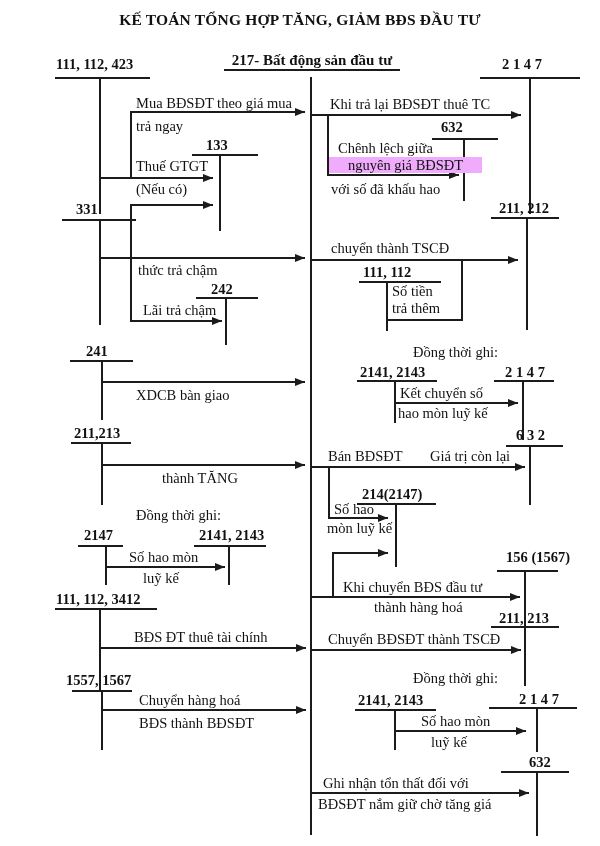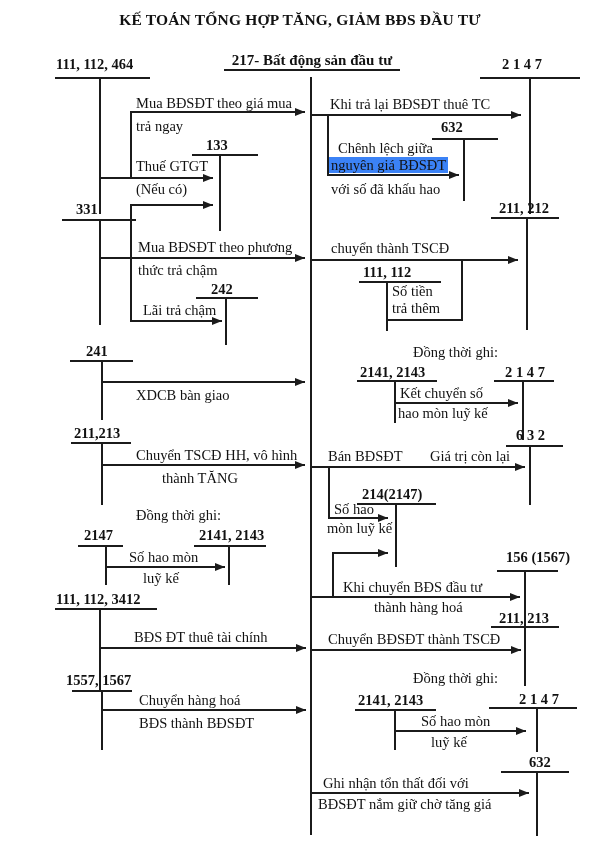--- a/index.html
+++ b/index.html
@@ -1,20 +1,20 @@
 <!DOCTYPE html>
 <html><head>
 <meta charset="utf-8">
 <style>
   html,body{margin:0;padding:0;background:#fff;}
   .page{position:relative;width:600px;height:846px;background:#fff;overflow:hidden;
         font-family:"Liberation Serif","DejaVu Serif",serif;color:#111;}
   .lbl{position:absolute;font-size:14.5px;line-height:16px;white-space:nowrap;}
   .b{font-weight:bold;}
-  .bg{background:#3b82f6;padding:0 2px;}
+  .bg{background:#f0abfc;padding:0 19px;}
   .title{width:600px;text-align:center;font-size:15.5px;letter-spacing:.2px;}
   .hdr{width:176px;text-align:center;font-size:15px;border-bottom:2px solid #1b1b1b;padding-bottom:1px;}
   .h{position:absolute;height:2px;background:#1b1b1b;}
   .v{position:absolute;width:2px;background:#1b1b1b;}
   .ah{position:absolute;width:0;height:0;border-top:4px solid transparent;
       border-bottom:4px solid transparent;border-left:10px solid #1b1b1b;}
 </style>
 </head>
 <body>
 
@@ -130,35 +130,33 @@
 
   <div class="h" style="left:311px;top:649px;width:210px"></div>
   <div class="ah" style="left:511px;top:646px"></div>
 
   <div class="h" style="left:394px;top:730px;width:132px"></div>
   <div class="ah" style="left:516px;top:727px"></div>
 
   <div class="h" style="left:311px;top:792px;width:218px"></div>
   <div class="ah" style="left:519px;top:789px"></div>
 
-  <div class="lbl b" style="left:56px;top:56px">111, 112, 464</div>
+  <div class="lbl b" style="left:56px;top:56px">111, 112, 423</div>
   <div class="lbl" style="left:136px;top:95px">Mua BĐSĐT theo giá mua</div>
   <div class="lbl" style="left:136px;top:118px">trả ngay</div>
   <div class="lbl b" style="left:206px;top:137px">133</div>
   <div class="lbl" style="left:136px;top:158px">Thuế GTGT</div>
   <div class="lbl" style="left:136px;top:181px">(Nếu có)</div>
   <div class="lbl b" style="left:76px;top:201px">331</div>
-  <div class="lbl" style="left:138px;top:239px">Mua BĐSĐT theo phương</div>
   <div class="lbl" style="left:138px;top:262px">thức trả chậm</div>
   <div class="lbl b" style="left:211px;top:281px">242</div>
   <div class="lbl" style="left:143px;top:302px">Lãi trả chậm</div>
   <div class="lbl b" style="left:86px;top:343px">241</div>
   <div class="lbl" style="left:136px;top:387px">XDCB bàn giao</div>
   <div class="lbl b" style="left:74px;top:425px">211,213</div>
-  <div class="lbl" style="left:136px;top:447px">Chuyển TSCĐ HH, vô hình</div>
   <div class="lbl" style="left:162px;top:470px">thành TĂNG</div>
   <div class="lbl" style="left:136px;top:507px">Đồng thời ghi:</div>
   <div class="lbl b" style="left:84px;top:527px">2147</div>
   <div class="lbl b" style="left:199px;top:527px">2141, 2143</div>
   <div class="lbl" style="left:129px;top:549px">Số hao mòn</div>
   <div class="lbl" style="left:143px;top:570px">luỹ kế</div>
   <div class="lbl b" style="left:56px;top:591px">111, 112, 3412</div>
   <div class="lbl" style="left:134px;top:629px">BĐS ĐT thuê tài chính</div>
   <div class="lbl b" style="left:66px;top:672px">1557, 1567</div>
   <div class="lbl" style="left:139px;top:692px">Chuyển hàng hoá</div>

